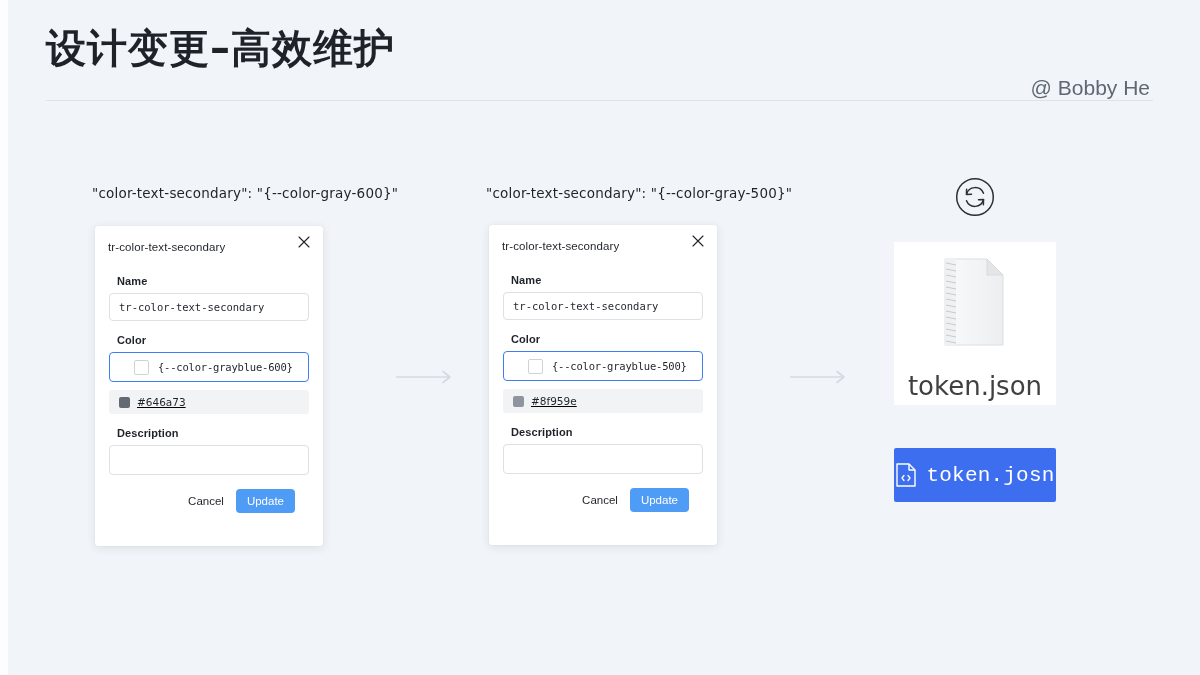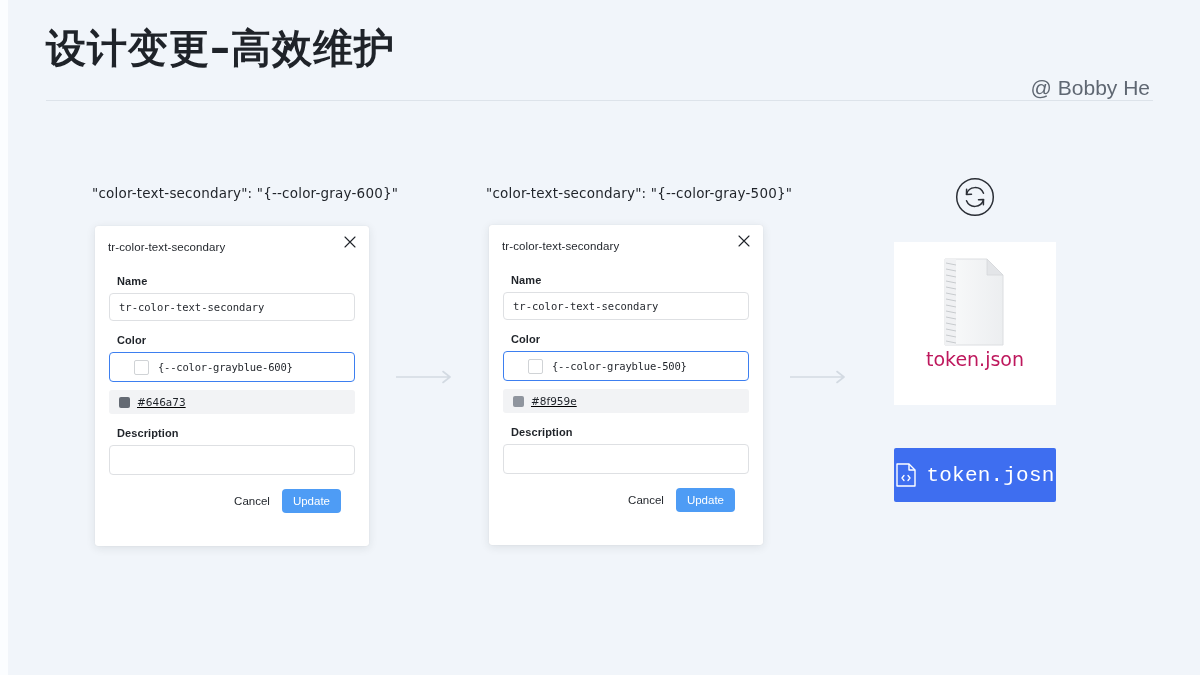--- a/index.html
+++ b/index.html
@@ -71,21 +71,21 @@
     color: #1f2329;
     letter-spacing: 0.2px;
     white-space: nowrap;
   }
   #caption-1 { left: 92px; top: 185px; }
   #caption-2 { left: 486px; top: 185px; }
 
   
   .card {
     position: absolute;
-    width: 274px;
+    width: 228px;
     background: #ffffff;
     border-radius: 3px;
     box-shadow: 0 2px 10px rgba(31,35,41,0.10), 0 0 1px rgba(31,35,41,0.12);
   }
   #card-1 { left: 95px;  top: 226px; height: 320px; }
   #card-2 { left: 489px; top: 225px; height: 320px; }
 
   .card-head {
     position: relative;
     height: 36px;
@@ -247,23 +247,23 @@
     height: 163px;
     background: #ffffff;
     display: flex;
     flex-direction: column;
     align-items: center;
     justify-content: flex-start;
     padding-top: 14px;
   }
   .file-icon-wrap { width: 72px; height: 92px; }
   .file-name {
-    margin-top: 0;
-    font-size: 19px;
-    color: #be185d;
+    margin-top: 23px;
+    font-size: 26px;
+    color: #404040;
     font-family: "DejaVu Sans", "Liberation Sans", sans-serif;
   }
 
   
   .token-button {
     position: absolute;
     left: 894px;
     top: 448px;
     width: 162px;
     height: 54px;

